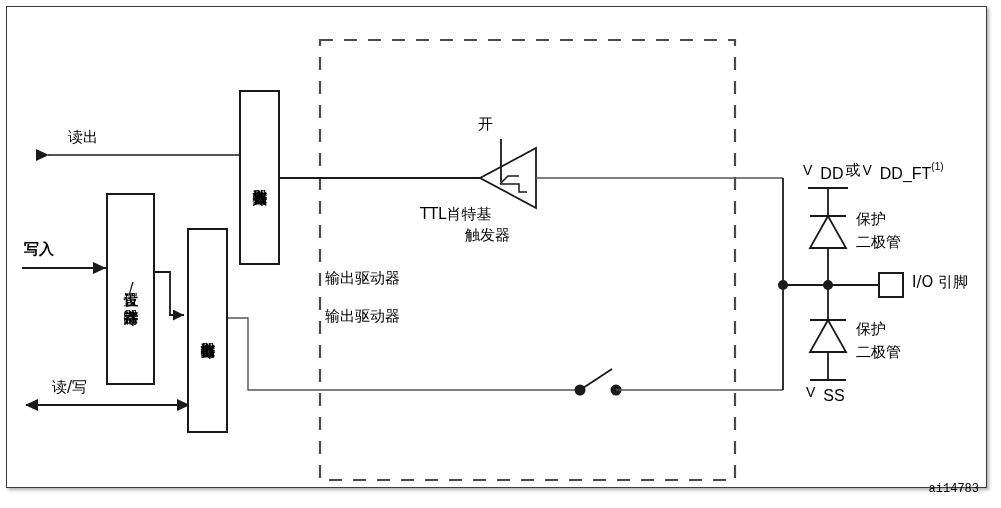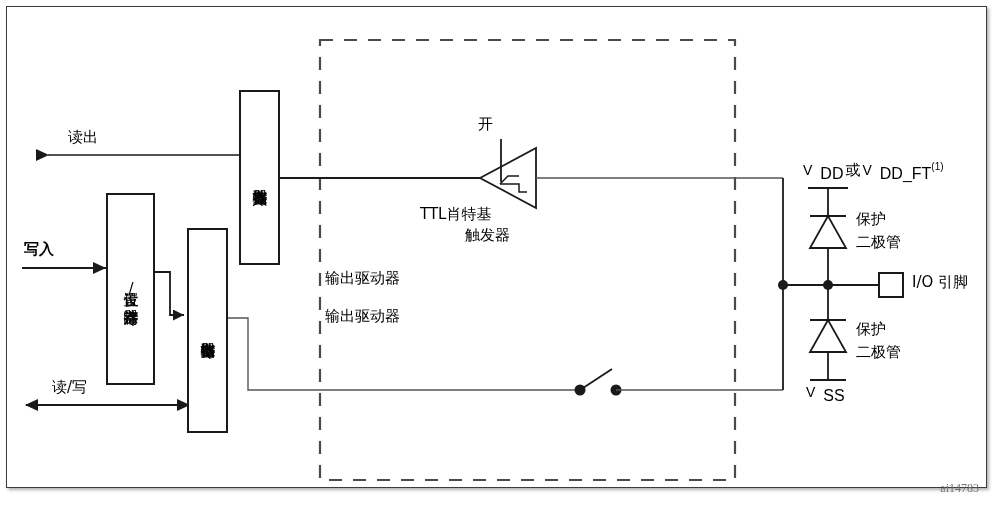--- a/index.html
+++ b/index.html
@@ -60,22 +60,22 @@
     font-size: 15px;
     color: #000;
   }
   .sub { font-size: 16px; vertical-align: -0.25em; letter-spacing: 0; margin-left: 8px; }
   .sup { font-size: 10px; vertical-align: 0.5em; }
   .code-id {
     position: absolute;
     right: 22px;
     bottom: 12px;
     font-size: 12px;
-    color: #737373;
-    font-family: Liberation Serif, serif;
+    color: #000000;
+    font-family: Liberation Mono, monospace;
   }
   .small-sq {
     position: absolute;
     border: 2px solid #1a1a1a;
     background: #fff;
     box-sizing: border-box;
   }
 </style>
 </head>
 <body>

